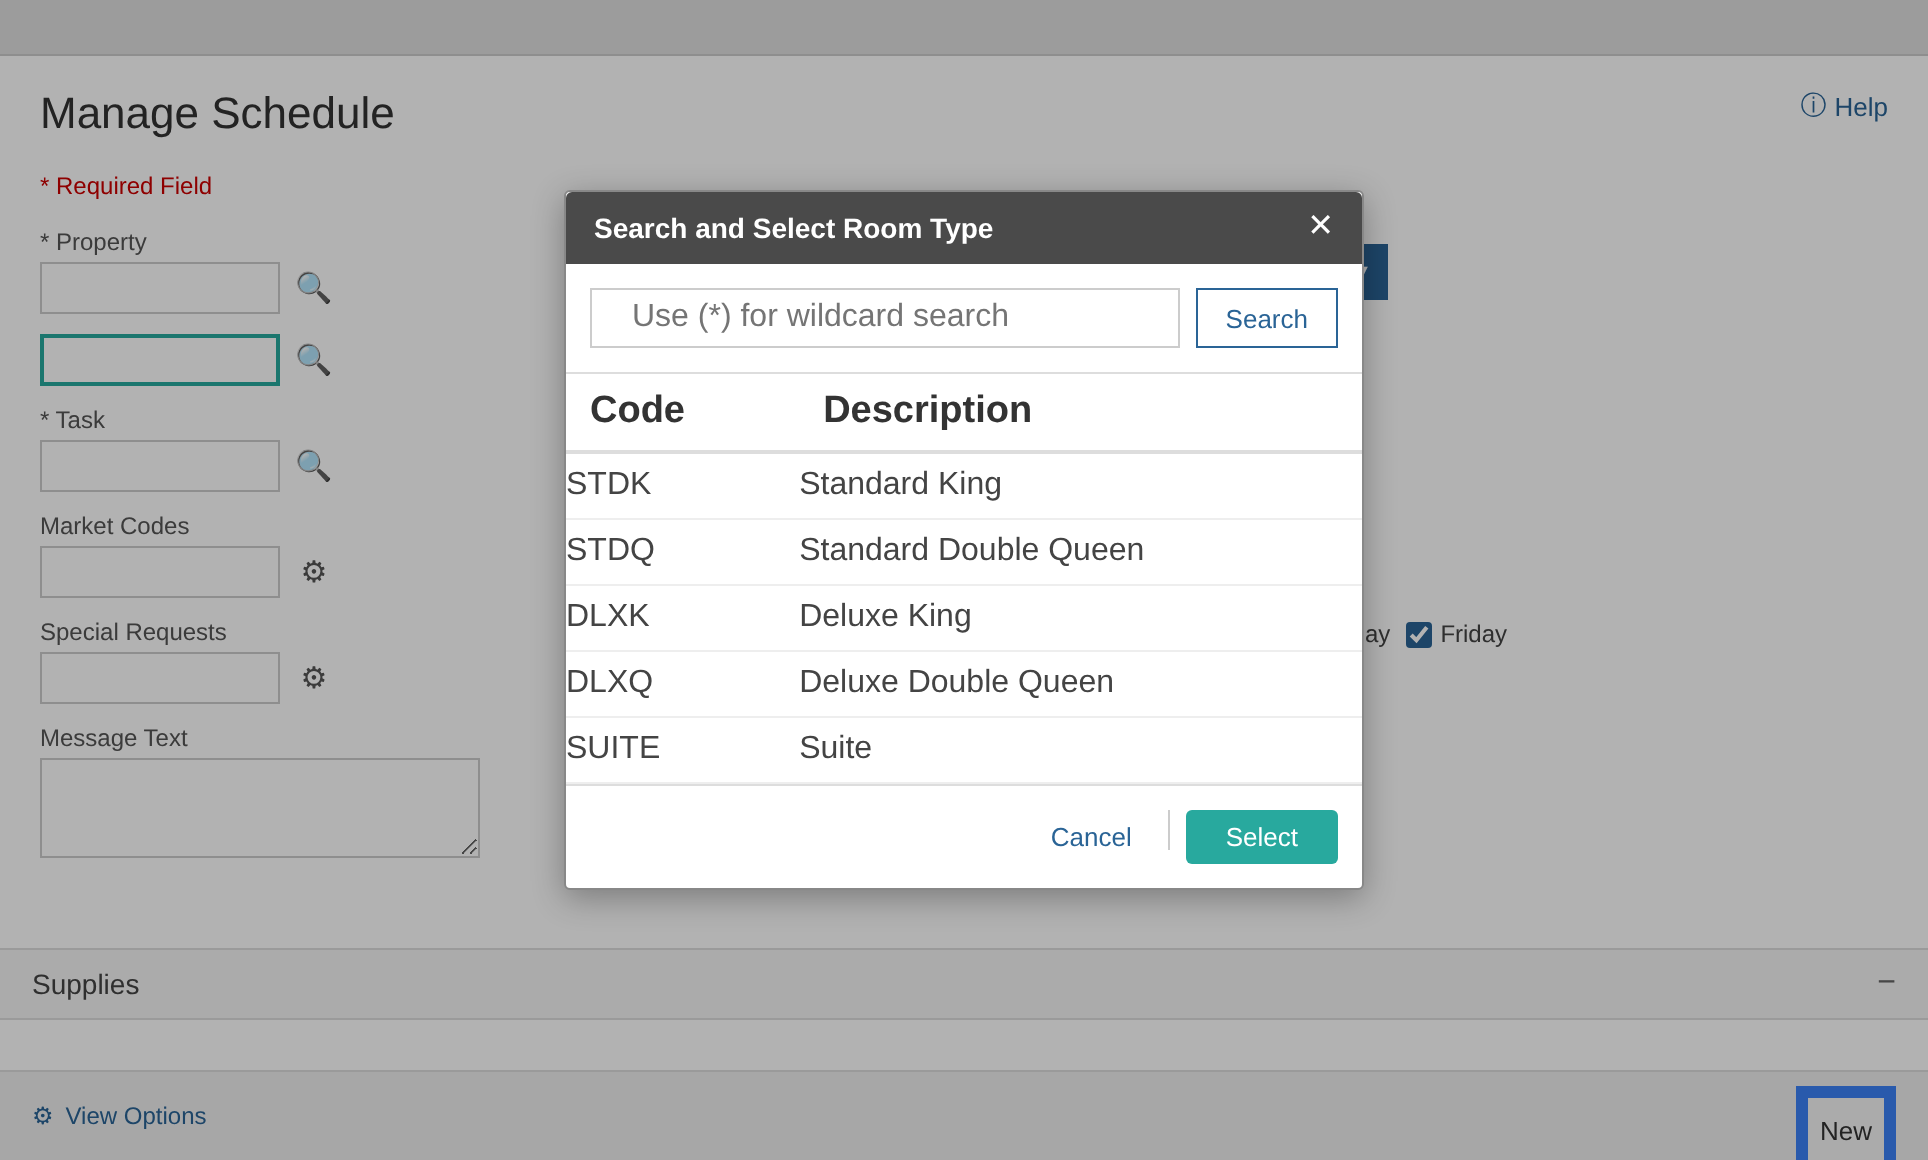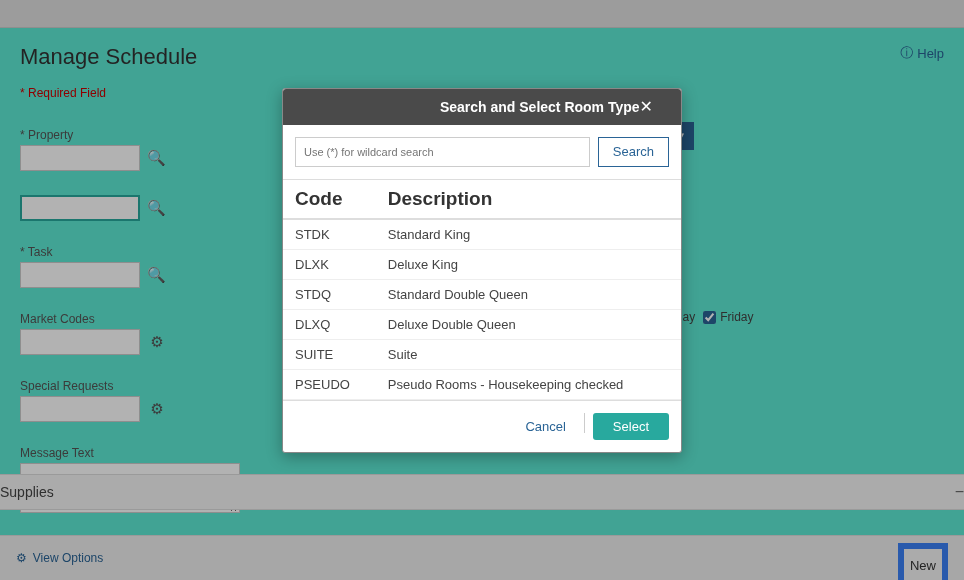--- a/index.html
+++ b/index.html
@@ -10,21 +10,21 @@
       width: 964px;
       height: 580px;
       overflow: hidden;
       position: relative;
     }
 
     
     .bg-page {
       position: absolute;
       top: 0; left: 0; right: 0; bottom: 0;
-      background: #5eead4;
+      background: #ffffff;
     }
 
     .top-bar {
       height: 28px;
       background: #e0e0e0;
       border-bottom: 1px solid #ccc;
     }
 
     .page-content {
       padding: 16px 20px;
@@ -45,21 +45,21 @@
       color: #2a6496;
       font-size: 13px;
       display: flex;
       align-items: center;
       gap: 4px;
     }
 
     .form-section {
       display: flex;
       flex-direction: column;
-      gap: 24px;
+      gap: 10px;
       width: 260px;
     }
 
     .required-field-note {
       color: #c00;
       font-size: 12px;
       margin-bottom: 4px;
     }
 
     .form-group {
@@ -110,21 +110,21 @@
       position: absolute;
       bottom: 70px;
       left: 0;
       right: 0;
       height: 36px;
       background: #f5f5f5;
       border-top: 1px solid #ddd;
       border-bottom: 1px solid #ddd;
       display: flex;
       align-items: center;
-      padding: 0 0;
+      padding: 0 16px;
       justify-content: space-between;
     }
 
     .supplies-label {
       font-size: 14px;
       color: #444;
     }
 
     .collapse-icon {
       color: #666;
@@ -251,24 +251,24 @@
       border: 1px solid #888;
       border-radius: 3px;
       box-shadow: 0 4px 16px rgba(0,0,0,0.3);
       position: relative;
       top: -20px;
     }
 
     .modal-header {
       background: #4a4a4a;
       color: #fff;
-      padding: 10px 28px;
-      display: flex;
-      align-items: center;
-      justify-content: flex-end;
+      padding: 10px 14px;
+      display: flex;
+      align-items: center;
+      justify-content: space-between;
       border-radius: 3px 3px 0 0;
     }
 
     .modal-title {
       font-size: 14px;
       font-weight: bold;
     }
 
     .modal-close {
       background: none;
@@ -283,22 +283,22 @@
       padding: 12px;
       display: flex;
       gap: 8px;
       border-bottom: 1px solid #ddd;
     }
 
     .modal-search-input {
       flex: 1;
       height: 30px;
       border: 1px solid #ccc;
-      padding: 0 8px;
-      font-size: 11px;
+      padding: 0 20px;
+      font-size: 16px;
       color: #999;
     }
 
     .modal-search-btn {
       height: 30px;
       padding: 0 14px;
       background: #fff;
       border: 1px solid #2a6496;
       color: #2a6496;
       font-size: 13px;
@@ -330,22 +330,22 @@
     .modal-table tbody tr {
       border-bottom: 1px solid #eee;
     }
 
     .modal-table tbody tr.selected {
       background: #e8f4e8;
       border: 2px solid #28a99e;
     }
 
     .modal-table tbody td {
-      padding: 7px 12px;
-      font-size: 13px;
+      padding: 7px 0;
+      font-size: 16px;
       color: #444;
     }
 
     .blurred-text {
       background: #d0d0d0;
       color: transparent;
       border-radius: 2px;
       height: 12px;
       display: inline-block;
     }
@@ -553,39 +553,35 @@
             <th>Code</th>
             <th>Description</th>
           </tr>
         </thead>
         <tbody id="modal-table-body">
         <tr>
               <td>STDK</td>
               <td>Standard King</td>
             </tr>
             <tr>
+              <td>STDQ</td>
+              <td>Standard Double Queen</td>
+            </tr>
+            <tr>
               <td>DLXK</td>
               <td>Deluxe King</td>
-            </tr>
-            <tr>
-              <td>STDQ</td>
-              <td>Standard Double Queen</td>
             </tr>
             <tr>
               <td>DLXQ</td>
               <td>Deluxe Double Queen</td>
             </tr>
             <tr>
               <td>SUITE</td>
               <td>Suite</td>
             </tr>
-            <tr>
-              <td>PSEUDO</td>
-              <td>Pseudo Rooms - Housekeeping checked</td>
-            </tr>
           </tbody>
       </table>
     </div>
 
     <div class="modal-footer">
       <button class="btn-cancel">Cancel</button>
       <div class="separator"></div>
       <button class="btn-select">Select</button>
     </div>
   </div>

